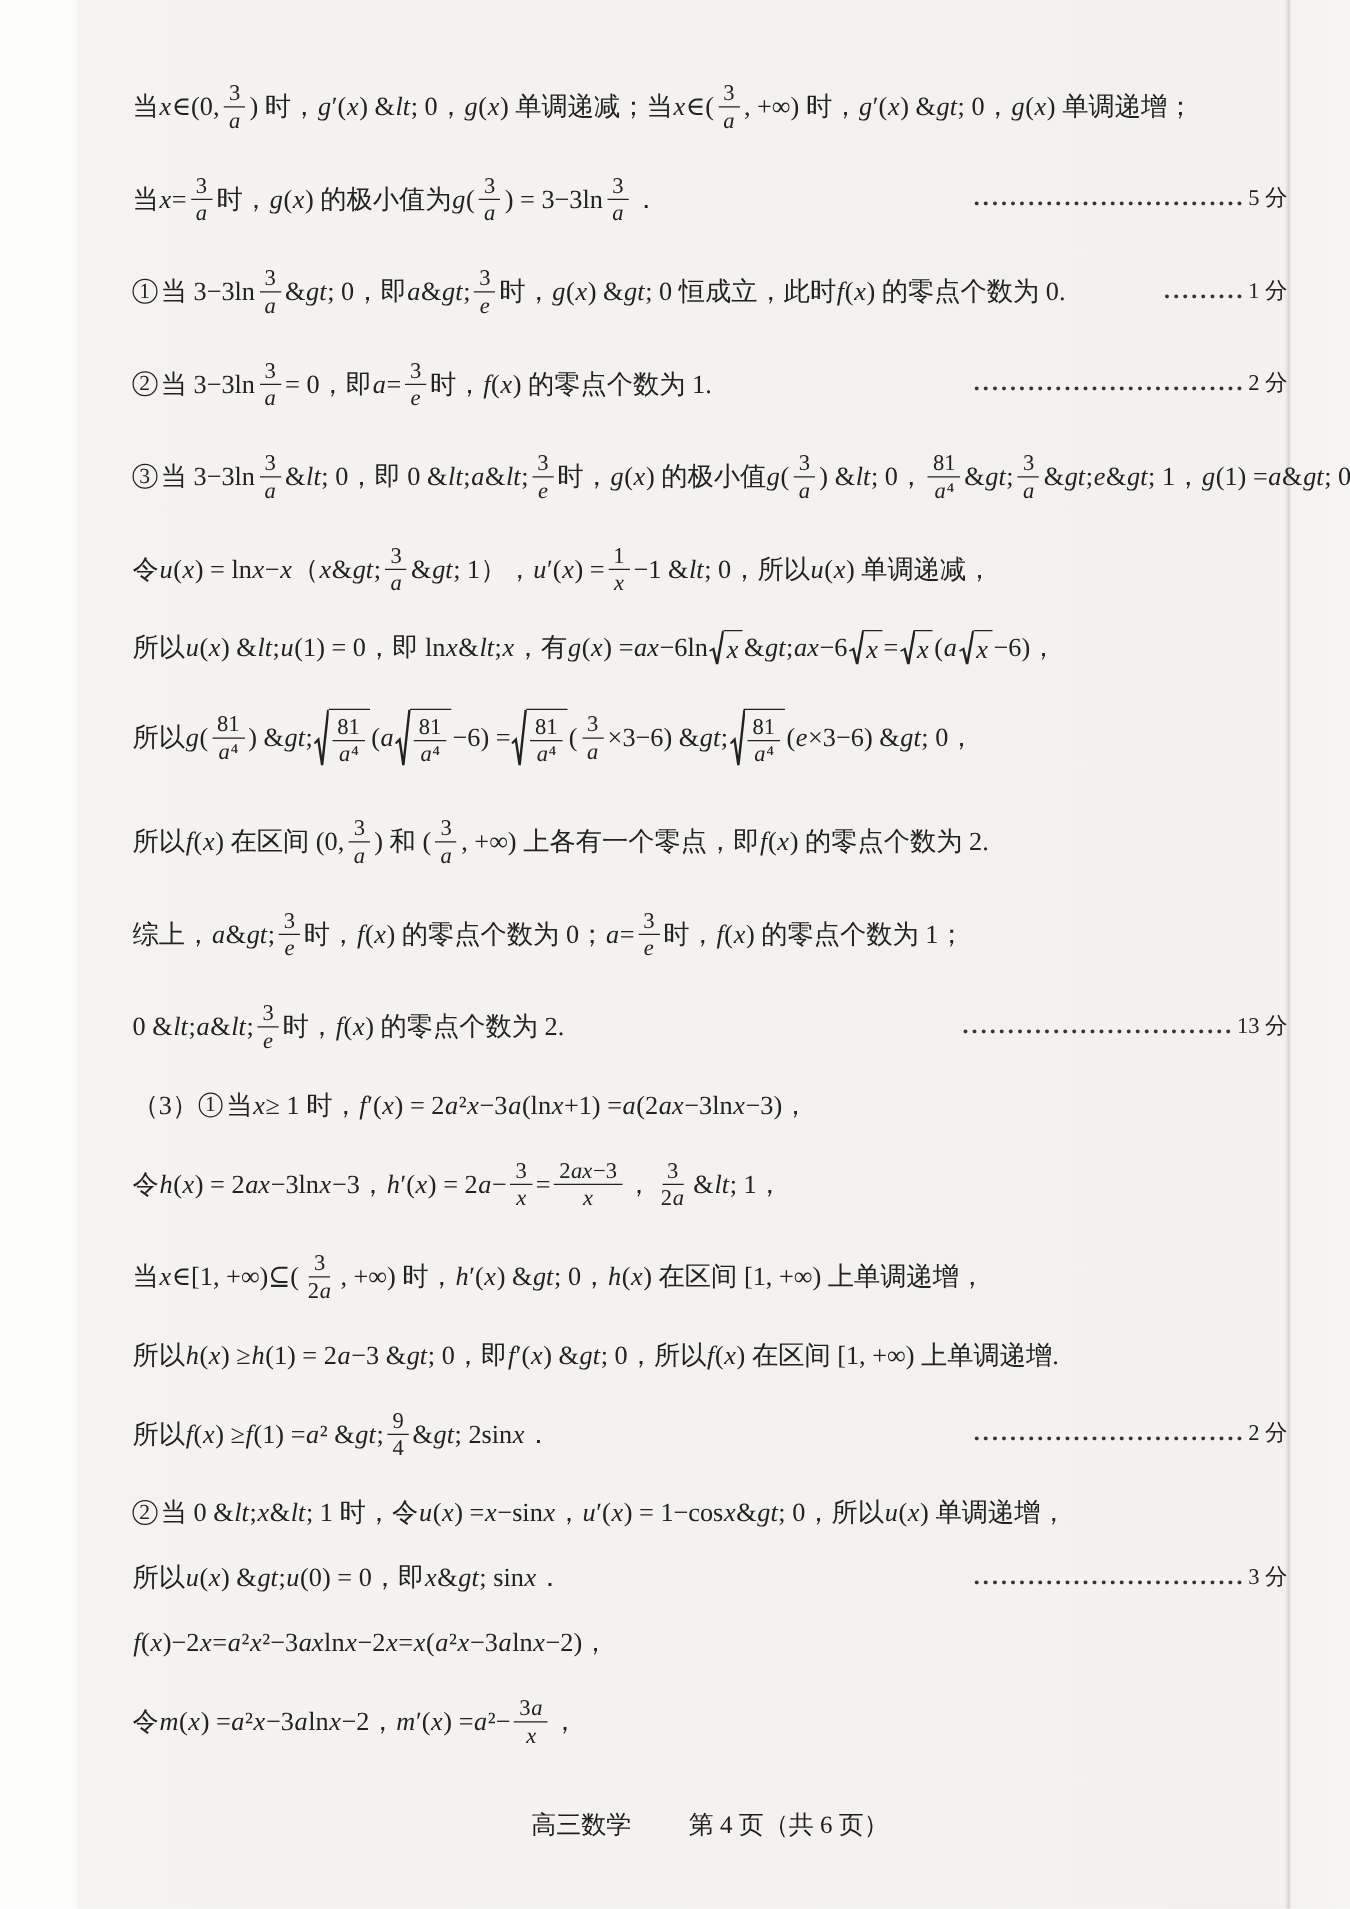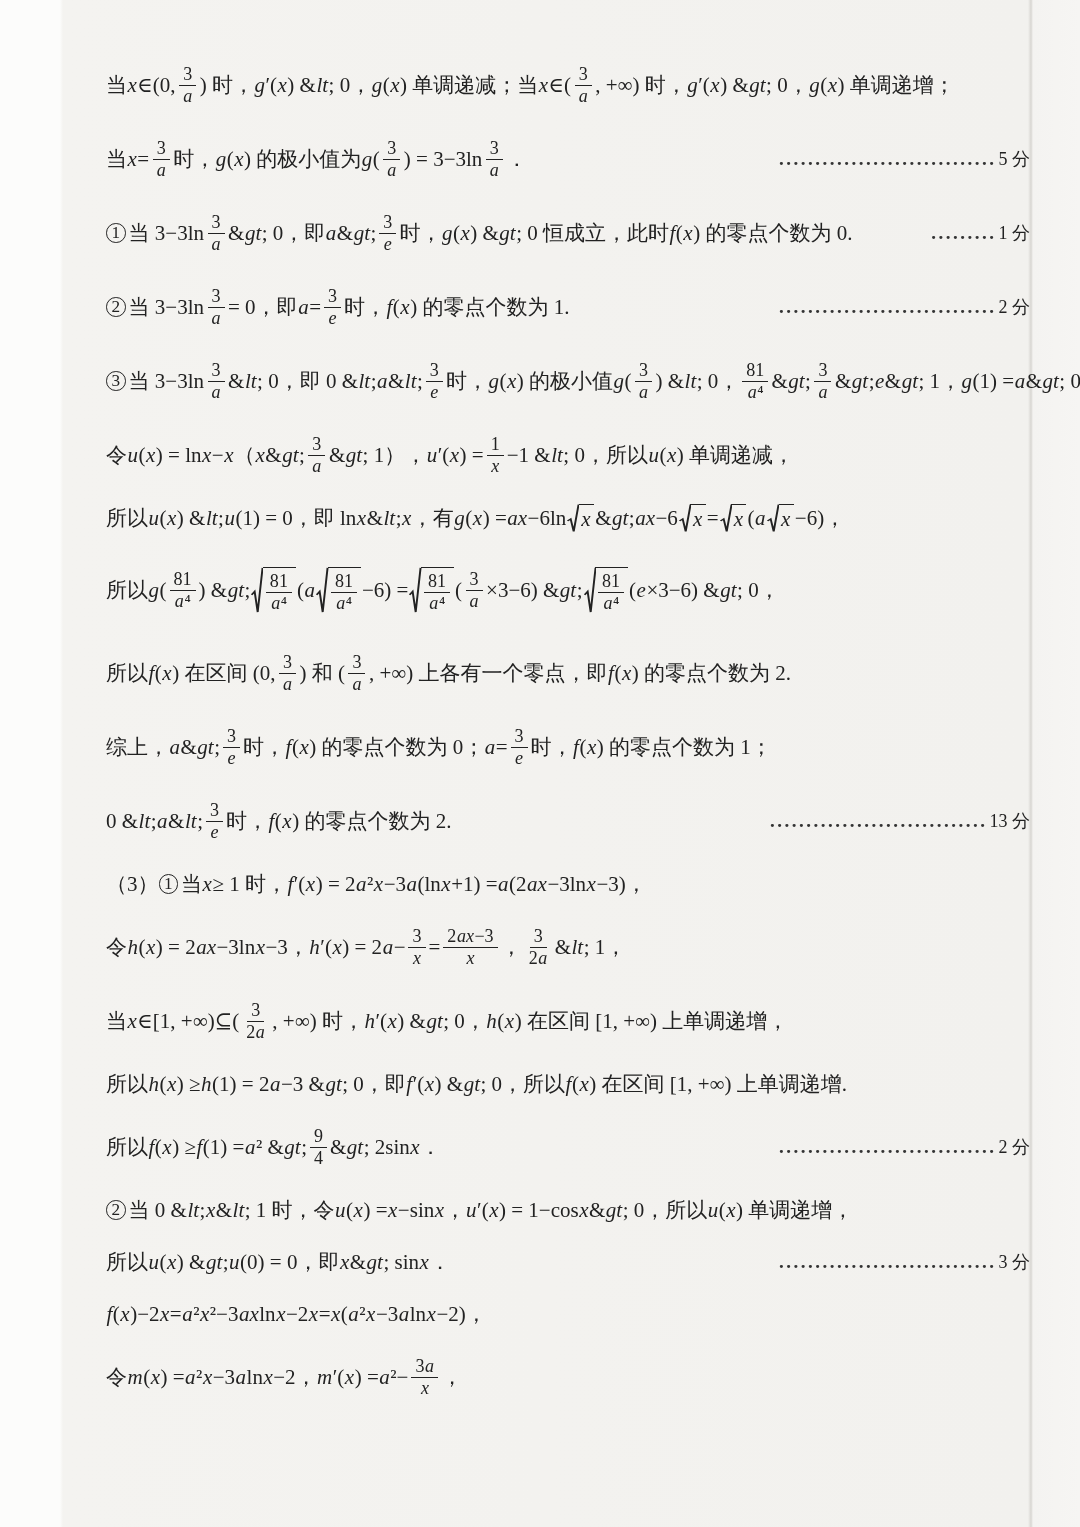--- a/index.html
+++ b/index.html
@@ -249,13 +249,17 @@
       <div class="line">
         <span class="line-main"><i>f</i>(<i>x</i>)−2<i>x</i> = <i>a</i>²<i>x</i>²−3<i>ax</i> ln <i>x</i>−2<i>x</i> = <i>x</i>(<i>a</i>²<i>x</i>−3<i>a</i> ln <i>x</i>−2)，</span>
       </div>
       <div class="line tall">
         <span class="line-main">令 <i>m</i>(<i>x</i>) = <i>a</i>²<i>x</i>−3<i>a</i> ln <i>x</i>−2，<i>m</i>′(<i>x</i>) = <i>a</i>²−<span class="fr">
             <span class="n">3<i>a</i></span>
             <span class="d"><i>x</i></span>
           </span>，</span>
       </div>
     </main>
+  <div class="footer">
+    <span>高三数学</span>
+    <span>第 4 页（共 6 页）</span>
+  </div>
 </div>
 
 </body></html>

